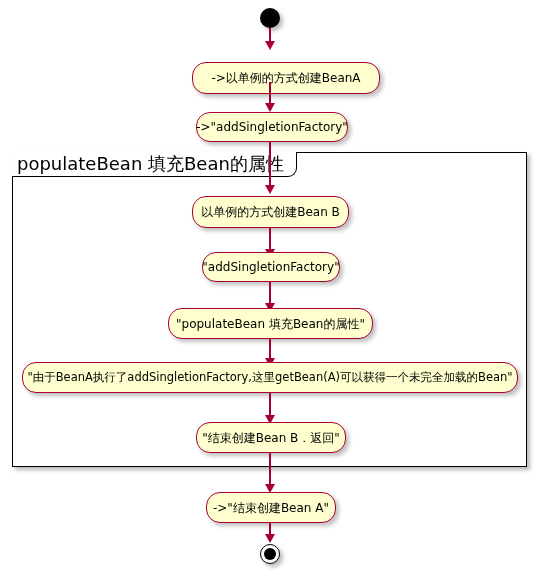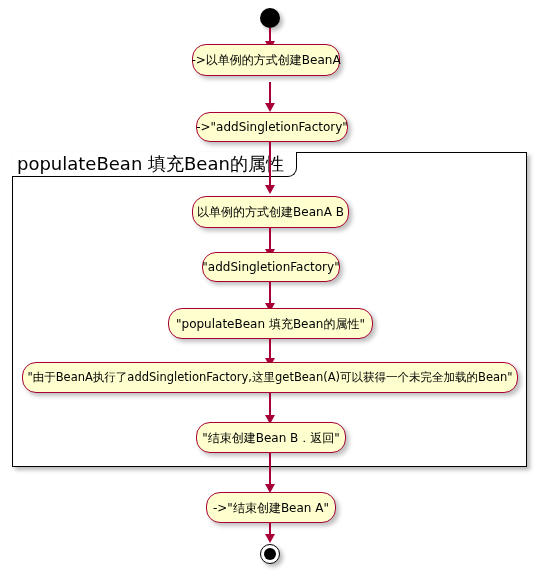--- a/index.html
+++ b/index.html
@@ -111,41 +111,41 @@
 </head>
 <body>
 
 <div id="diagram">
 
   <div class="start-node" style="left:260px; top:8px;"></div>
 
   <div class="connector" style="left:269px; top:28px; height:14px;"></div>
   <div class="arrowhead" style="left:265px; top:41px;"></div>
 
-  <div class="activity" style="left:192px; top:44px; width:148px; height:32px;">
+  <div class="activity" style="left:192px; top:62px; width:188px; height:32px;">
     <span>-&gt;以单例的方式创建BeanA</span>
   </div>
 
   <div class="connector" style="left:269px; top:82px; height:22px;"></div>
   <div class="arrowhead" style="left:265px; top:103px;"></div>
 
   <div class="activity" style="left:196px; top:112px; width:152px; height:30px;">
     <span>-&gt;"addSingletionFactory"</span>
   </div>
 
   <div class="partition" style="left:12px; top:152px; width:515px; height:315px;"></div>
   <div class="partition-label-tab" style="left:12px; top:152px; height:25px;">
     <span>populateBean 填充Bean的属性</span>
   </div>
 
   <div class="connector" style="left:269px; top:142px; height:44px;"></div>
   <div class="arrowhead" style="left:265px; top:185px;"></div>
 
   <div class="activity" style="left:192px; top:196px; width:157px; height:32px;">
-    <span>以单例的方式创建BeanA B</span>
+    <span>以单例的方式创建Bean B</span>
   </div>
 
   <div class="connector" style="left:269px; top:228px; height:22px;"></div>
   <div class="arrowhead" style="left:265px; top:249px;"></div>
 
   <div class="activity" style="left:202px; top:252px; width:138px; height:30px;">
     <span>"addSingletionFactory"</span>
   </div>
 
   <div class="connector" style="left:269px; top:282px; height:22px;"></div>

